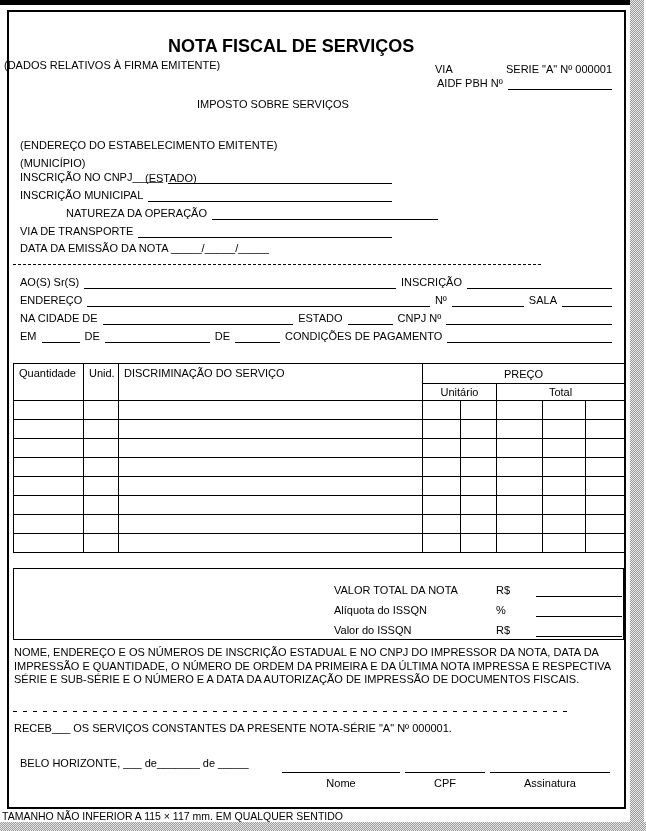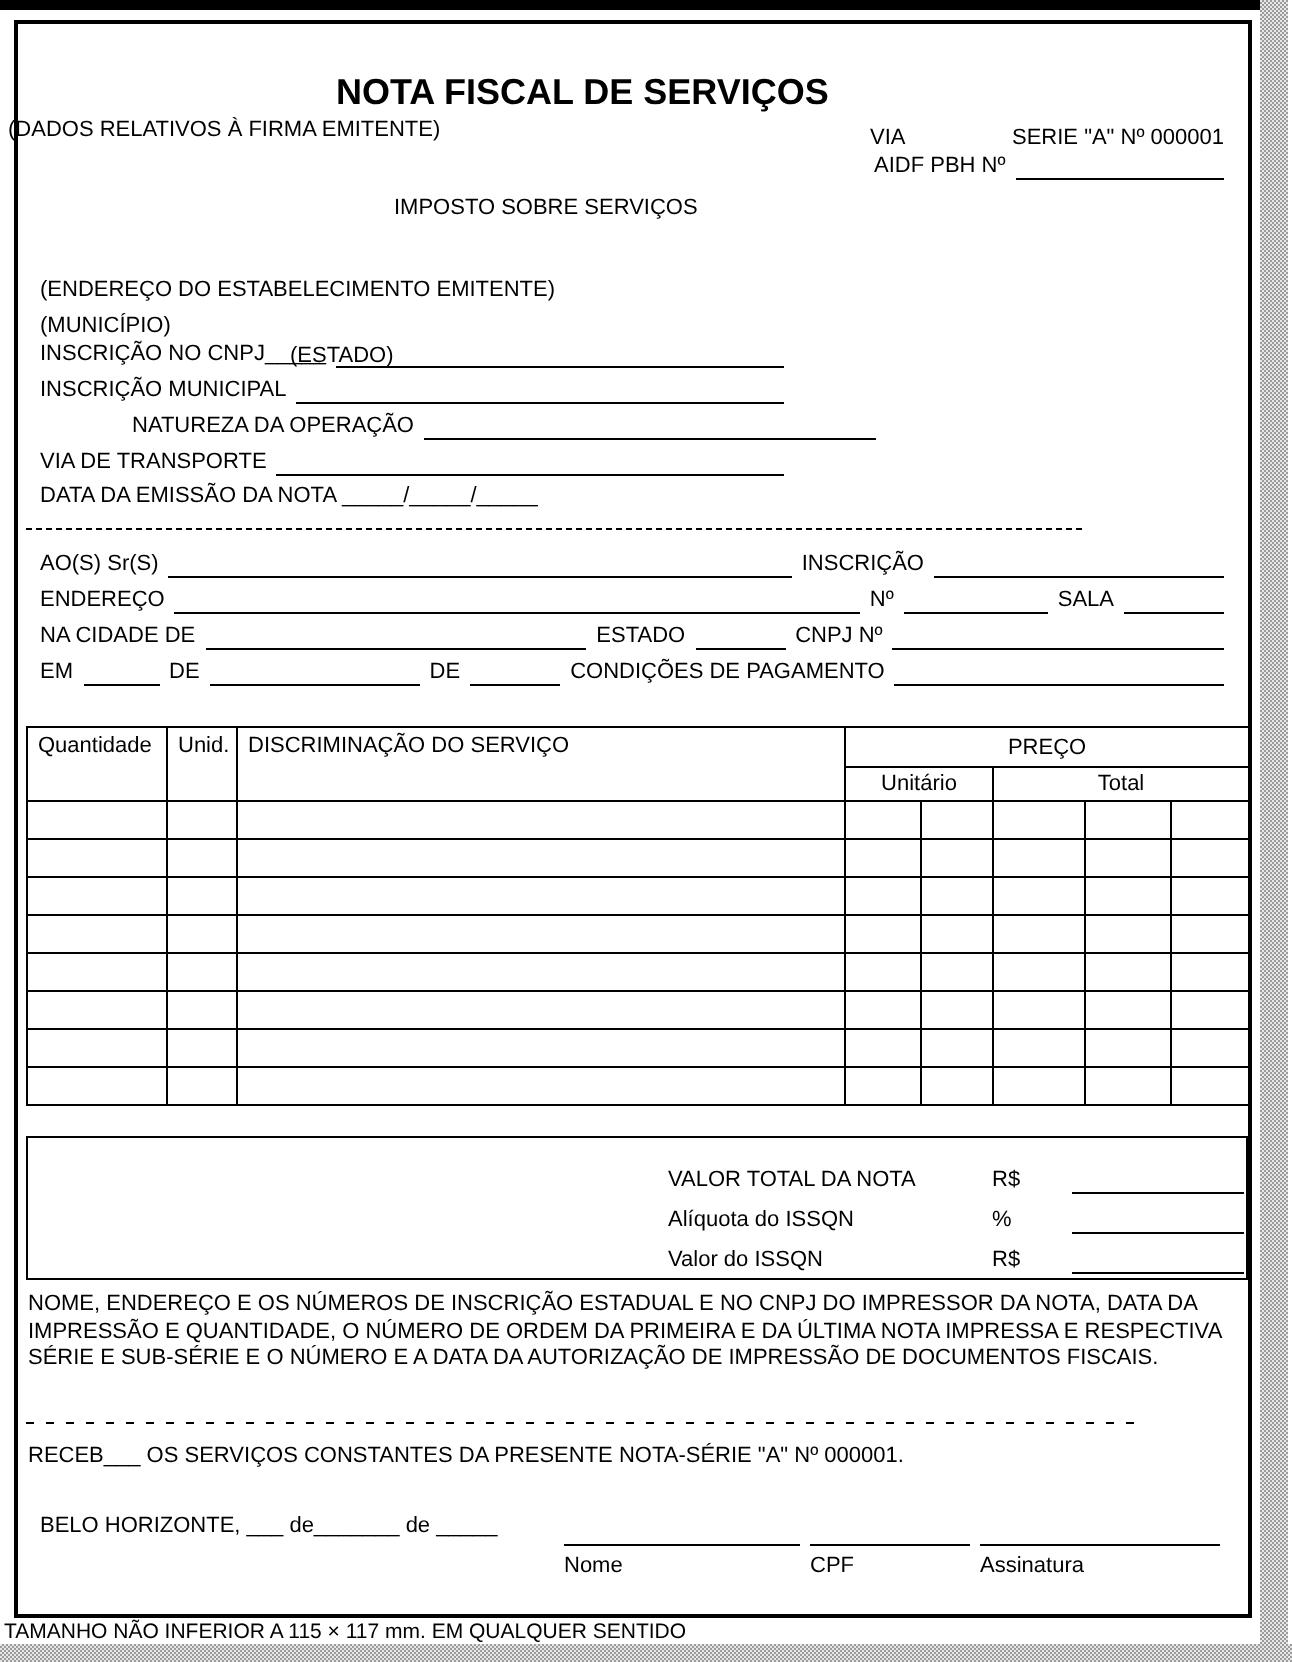--- a/index.html
+++ b/index.html
@@ -40,21 +40,21 @@
   table.svc tbody tr{height:19px;}
   table.svc th.vtop{vertical-align:top;padding-top:3px;}
   .totals-box{position:absolute;left:13px;top:568px;width:609px;height:70px;
     border:1px solid #000;}
   .trow{position:absolute;display:flex;align-items:flex-end;height:14px;left:320px;}
   .trow .t-label{width:162px;white-space:pre;line-height:13px;margin-top:38px;}
   .trow .t-unit{width:40px;white-space:pre;line-height:13px;}
   .trow .t-fill{width:86px;border-bottom:1px solid #000;height:13px;}
   .para{position:absolute;left:14px;top:646px;width:604px;line-height:13.5px;}
   .sig-line{position:absolute;border-bottom:1px solid #000;height:12px;}
-  .sig-label{position:absolute;text-align:left;line-height:13px;}
+  .sig-label{position:absolute;text-align:center;line-height:13px;}
   .footer-note{position:absolute;left:2px;top:810px;font-size:10.5px;}
 </style>
 </head>
 <body>
 
 <div class="page">
 
   <div class="topbar"></div>
   <div class="sideband"></div>
   <div class="bottomband"></div>

